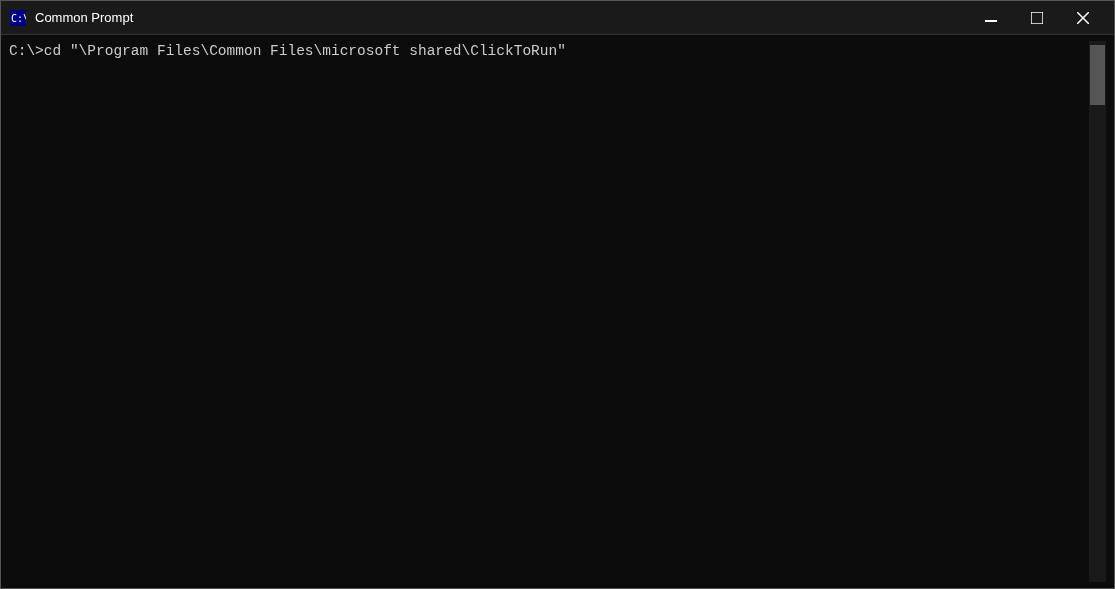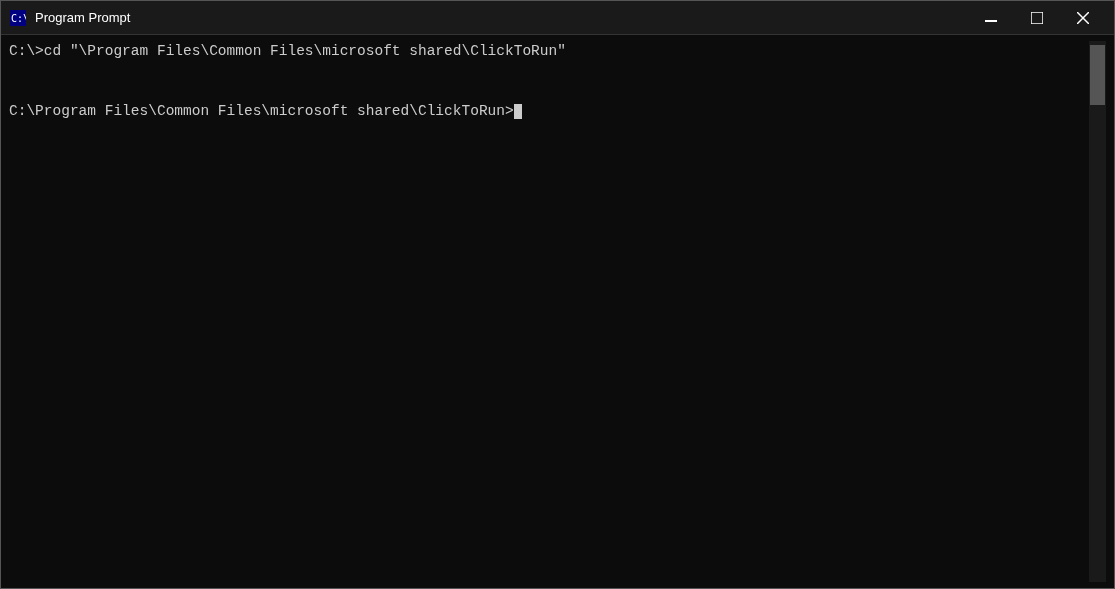--- a/index.html
+++ b/index.html
@@ -142,21 +142,21 @@
 
 <div class="window">
 
   <div class="title-bar">
     <div class="title-bar-icon">
       <svg viewBox="0 0 16 16" xmlns="http://www.w3.org/2000/svg">
         <rect width="16" height="16" fill="#000080"></rect>
         <text x="1" y="12" font-size="10" fill="white" font-family="monospace">C:\</text>
       </svg>
     </div>
-    <span class="title-bar-text">Program Prompt</span>
+    <span class="title-bar-text">Common Prompt</span>
     <div class="title-bar-controls">
       <button class="title-btn" title="Minimize">
         <svg viewBox="0 0 12 12" xmlns="http://www.w3.org/2000/svg">
           <rect x="0" y="8" width="12" height="2" fill="white"></rect>
         </svg>
       </button>
       <button class="title-btn" title="Maximize">
         <svg viewBox="0 0 12 12" xmlns="http://www.w3.org/2000/svg">
           <rect x="0" y="0" width="12" height="12" fill="none" stroke="white" stroke-width="1.5"></rect>
         </svg>
@@ -168,19 +168,18 @@
         </svg>
       </button>
     </div>
   </div>
 
   <div class="terminal-body">
     <div class="terminal-content">
       <div class="terminal-line">C:\&gt;cd "\Program Files\Common Files\microsoft shared\ClickToRun"</div>
       <div class="terminal-line empty"></div>
       <div class="terminal-line empty"></div>
-      <div class="terminal-line"><span>C:\Program Files\Common Files\microsoft shared\ClickToRun&gt;</span><span class="cursor"></span></div>
     </div>
     <div class="scrollbar">
       <div class="scrollbar-thumb"></div>
     </div>
   </div>
 </div>
 
 </body></html>

